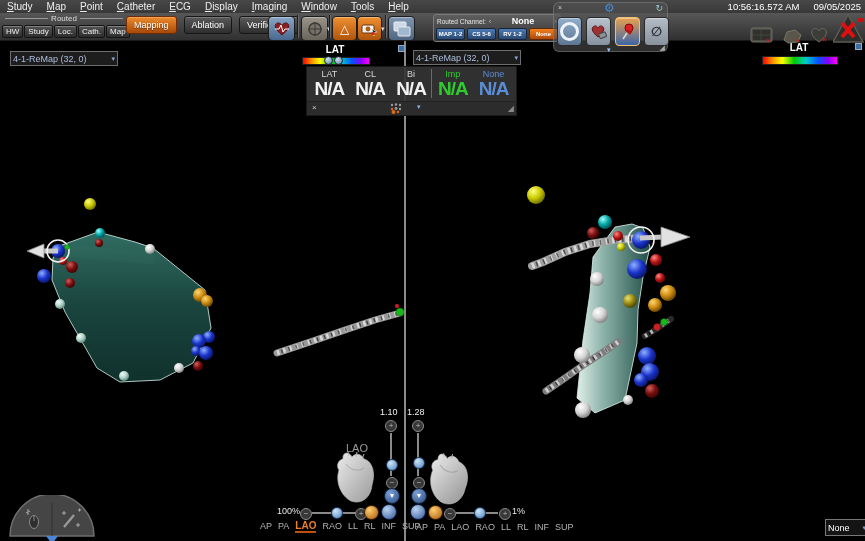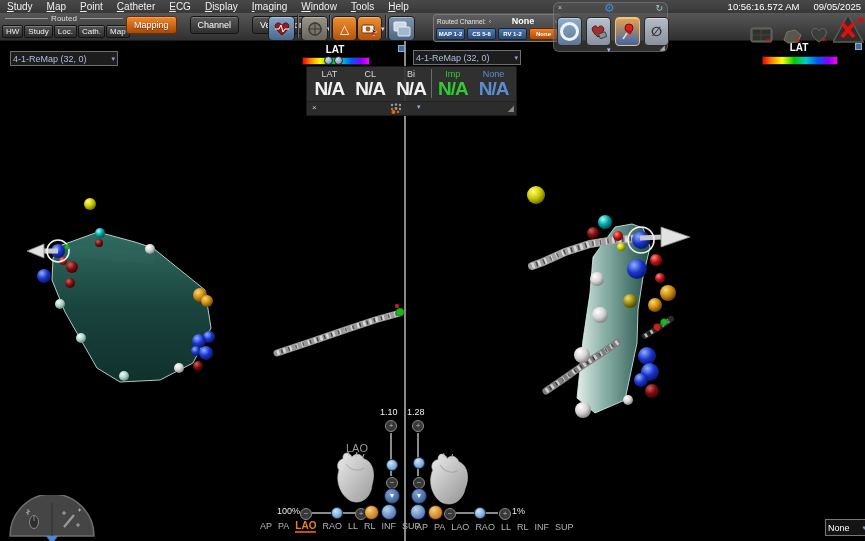--- a/index.html
+++ b/index.html
@@ -13,21 +13,21 @@
   .clock{position:absolute;right:4px;top:0;height:13px;display:flex;gap:14px;align-items:center;font-size:9.5px;color:#fff;}
   
   .toolbar{position:absolute;left:0;top:13px;width:865px;height:27px;background:linear-gradient(#575757,#303030);
            border-bottom:1px solid #1a1a1a;z-index:10;}
   .setup-group{position:absolute;left:2px;top:0;width:124px;}
   .setup-head{display:flex;align-items:center;font-size:8px;color:#ddd;height:10px;}
   .setup-head:before,.setup-head:after{content:"";flex:1;border-top:1px solid #999;margin:0 3px;}
   .setup-btns{display:flex;gap:1px;margin-top:2px;}
   .sbtn{font-size:8px;color:#eee;background:linear-gradient(#555,#2c2c2c);border:1px solid #141414;
         border-radius:2px;padding:1px 3px;box-shadow:inset 0 1px 0 rgba(255,255,255,.25);}
-  .mode-btns{position:absolute;left:126px;top:3px;display:flex;gap:13px;}
+  .mode-btns{position:absolute;left:126px;top:3px;display:flex;gap:7px;}
   .mbtn{font-size:9px;color:#fff;background:linear-gradient(#5a5a5a,#2e2e2e);border:1px solid #161616;
         border-radius:3px;padding:3px 7px;box-shadow:inset 0 1px 0 rgba(255,255,255,.2);}
   .mbtn.active{background:linear-gradient(#ef8c2d,#a84808);border-color:#6e2c04;text-shadow:0 1px 1px rgba(0,0,0,.5);}
   .tb-sep{position:absolute;top:2px;width:1px;height:23px;background:#1d1d1d;box-shadow:1px 0 0 #6a6a6a;}
   .ibtn{position:absolute;top:3px;width:25px;height:23px;border-radius:4px;border:1px solid #1c1c1c;
         display:flex;align-items:center;justify-content:center;box-shadow:inset 0 1px 0 rgba(255,255,255,.35);}
   .ibtn.blue{background:linear-gradient(#8aa6c6,#48688e);}
   .ibtn.gray{background:linear-gradient(#98948a,#6a665c);}
   .ibtn.orange{background:linear-gradient(#f09030,#b0540c);}
   .ibtn.steel{background:linear-gradient(#7e96b2,#4e6680);}
@@ -266,21 +266,21 @@
       <div class="setup-btns" id="setup-buttons">
           <div class="sbtn">HW</div>
           <div class="sbtn">Study</div>
           <div class="sbtn">Loc.</div>
           <div class="sbtn">Cath.</div>
           <div class="sbtn">Map</div>
         </div>
     </div>
     <div class="mode-btns" id="mode-buttons">
         <div class="mbtn active">Mapping</div>
-        <div class="mbtn">Channel</div>
+        <div class="mbtn">Ablation</div>
         <div class="mbtn">Verification</div>
       </div>
 
     <div class="ibtn blue" style="left:268px">
       <svg width="18" height="16">
         <path d="M9 14 C3 9 1 5 3 3 C5 1 8 2 9 5 C10 2 13 1 15 3 C17 5 15 9 9 14 Z" fill="#8a2020" stroke="#5a1010"></path>
         <polyline points="2,8 6,8 8,4 10,11 12,8 16,8" fill="none" stroke="#fff" stroke-width="1"></polyline>
       </svg>
     </div>
     <div class="tb-sep" style="left:297px"></div>

